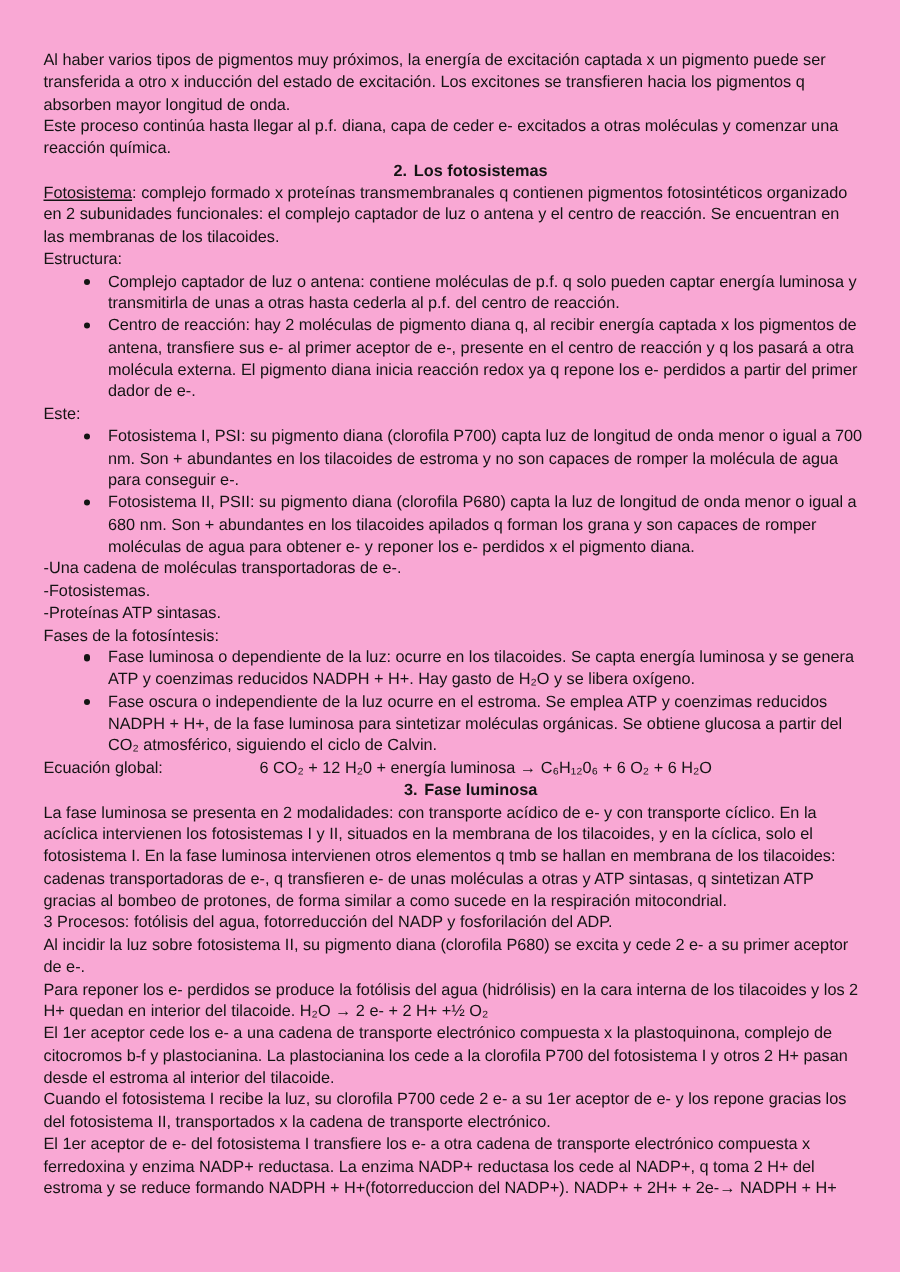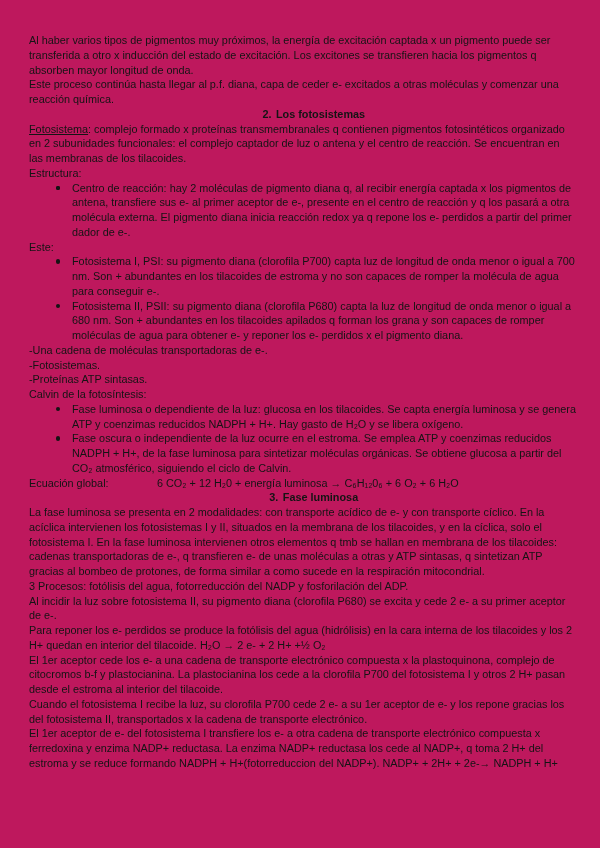--- a/index.html
+++ b/index.html
@@ -2,21 +2,21 @@
 <html lang="es"><head>
 <meta charset="utf-8">
 <style>
   html, body { margin: 0; padding: 0; background: #ffffff; }
   .page {
     position: relative;
     width: 600px;
     height: 848px;
     box-sizing: border-box;
     padding: 33px 24px 20px 29px;
-    background: #be185d;
+    background: #f9a8d4;
     color: #141414;
     font-family: "Liberation Sans", "DejaVu Sans", sans-serif;
     font-size: 10.85px;
     line-height: 14.75px;
     overflow: hidden;
   }
   p.para { margin: 0; }
   .heading { margin: 0; font-weight: 700; padding-left: 18px; text-align: center; }
   .heading .num { display: inline-block; width: 18px; }
   .u-lead { text-decoration: underline; }
@@ -24,56 +24,56 @@
   li.bitem { position: relative; padding-left: 43px; }
   .bullet-dot {
     position: absolute;
     left: 27px;
     top: 5.2px;
     width: 4.2px;
     height: 4.2px;
     border-radius: 50%;
     background: #141414;
   }
-  .eq-label { display: inline-block; width: 128px; }
+  .eq-label { display: inline-block; width: 144px; }
 </style>
 </head>
 <body>
 
 <div class="page">
 
   <p class="para">Al haber varios tipos de pigmentos muy próximos, la energía de excitación captada x un pigmento puede ser transferida a otro x inducción del estado de excitación. Los excitones se transfieren hacia los pigmentos q absorben mayor longitud de onda.</p>
 
   <p class="para">Este proceso continúa hasta llegar al p.f. diana, capa de ceder e- excitados a otras moléculas y comenzar una reacción química.</p>
 
   <p class="heading"><span class="num">2.</span><span>Los fotosistemas</span></p>
 
   <p class="para"><span class="u-lead">Fotosistema</span><span>: complejo formado x proteínas transmembranales q contienen pigmentos fotosintéticos organizado en 2 subunidades funcionales: el complejo captador de luz o antena y el centro de reacción. Se encuentran en las membranas de los tilacoides.</span></p>
 
   <p class="para">Estructura:</p>
 
   <ul class="blist">
-    <li class="bitem"><span class="bullet-dot"></span></li>
+    <li class="bitem"><span class="bullet-dot"></span><span>Complejo captador de luz o antena: contiene moléculas de p.f. q solo pueden captar energía luminosa y transmitirla de unas a otras hasta cederla al p.f. del centro de reacción.</span></li>
     <li class="bitem"><span class="bullet-dot"></span><span>Centro de reacción: hay 2 moléculas de pigmento diana q, al recibir energía captada x los pigmentos de antena, transfiere sus e- al primer aceptor de e-, presente en el centro de reacción y q los pasará a otra molécula externa. El pigmento diana inicia reacción redox ya q repone los e- perdidos a partir del primer dador de e-.</span></li>
   </ul>
 
   <p class="para">Este:</p>
 
   <ul class="blist">
     <li class="bitem"><span class="bullet-dot"></span><span>Fotosistema I, PSI: su pigmento diana (clorofila P700) capta luz de longitud de onda menor o igual a 700 nm. Son + abundantes en los tilacoides de estroma y no son capaces de romper la molécula de agua para conseguir e-.</span></li>
     <li class="bitem"><span class="bullet-dot"></span><span>Fotosistema II, PSII: su pigmento diana (clorofila P680) capta la luz de longitud de onda menor o igual a 680 nm. Son + abundantes en los tilacoides apilados q forman los grana y son capaces de romper moléculas de agua para obtener e- y reponer los e- perdidos x el pigmento diana.</span></li>
   </ul>
 
   <p class="para">-Una cadena de moléculas transportadoras de e-.</p>
   <p class="para">-Fotosistemas.</p>
   <p class="para">-Proteínas ATP sintasas.</p>
-  <p class="para">Calvin de la fotosíntesis:</p>
+  <p class="para">Fases de la fotosíntesis:</p>
 
   <ul class="blist">
-    <li class="bitem"><span class="bullet-dot"></span><span>Fase luminosa o dependiente de la luz: glucosa en los tilacoides. Se capta energía luminosa y se genera ATP y coenzimas reducidos NADPH + H+. Hay gasto de H₂O y se libera oxígeno.</span></li>
+    <li class="bitem"><span class="bullet-dot"></span><span>Fase luminosa o dependiente de la luz: ocurre en los tilacoides. Se capta energía luminosa y se genera ATP y coenzimas reducidos NADPH + H+. Hay gasto de H₂O y se libera oxígeno.</span></li>
     <li class="bitem"><span class="bullet-dot"></span><span>Fase oscura o independiente de la luz ocurre en el estroma. Se emplea ATP y coenzimas reducidos NADPH + H+, de la fase luminosa para sintetizar moléculas orgánicas. Se obtiene glucosa a partir del CO₂ atmosférico, siguiendo el ciclo de Calvin.</span></li>
   </ul>
 
   <p class="para"><span class="eq-label">Ecuación global:</span><span>6 CO₂ + 12 H₂0 + energía luminosa → C₆H₁₂0₆ + 6 O₂ + 6 H₂O</span></p>
 
   <p class="heading"><span class="num">3.</span><span>Fase luminosa</span></p>
 
   <p class="para">La fase luminosa se presenta en 2 modalidades: con transporte acídico de e- y con transporte cíclico. En la acíclica intervienen los fotosistemas I y II, situados en la membrana de los tilacoides, y en la cíclica, solo el fotosistema I. En la fase luminosa intervienen otros elementos q tmb se hallan en membrana de los tilacoides: cadenas transportadoras de e-, q transfieren e- de unas moléculas a otras y ATP sintasas, q sintetizan ATP gracias al bombeo de protones, de forma similar a como sucede en la respiración mitocondrial.</p>
   <p class="para">3 Procesos: fotólisis del agua, fotorreducción del NADP y fosforilación del ADP.</p>
   <p class="para">Al incidir la luz sobre fotosistema II, su pigmento diana (clorofila P680) se excita y cede 2 e- a su primer aceptor de e-.</p>

